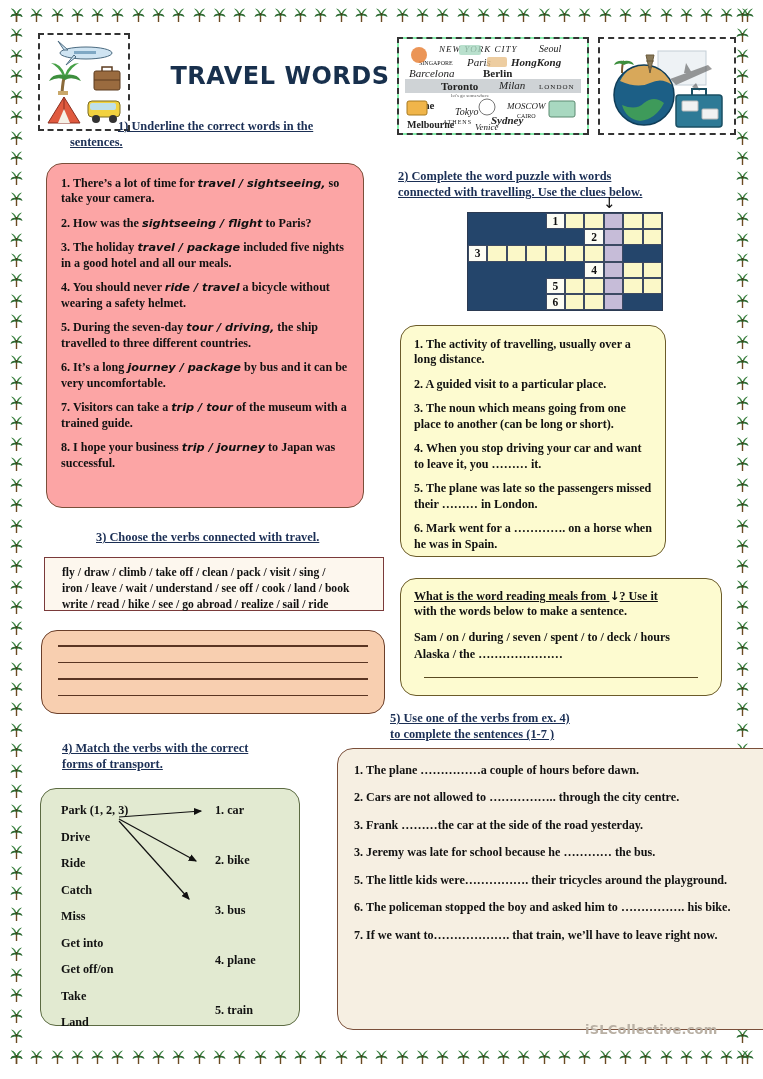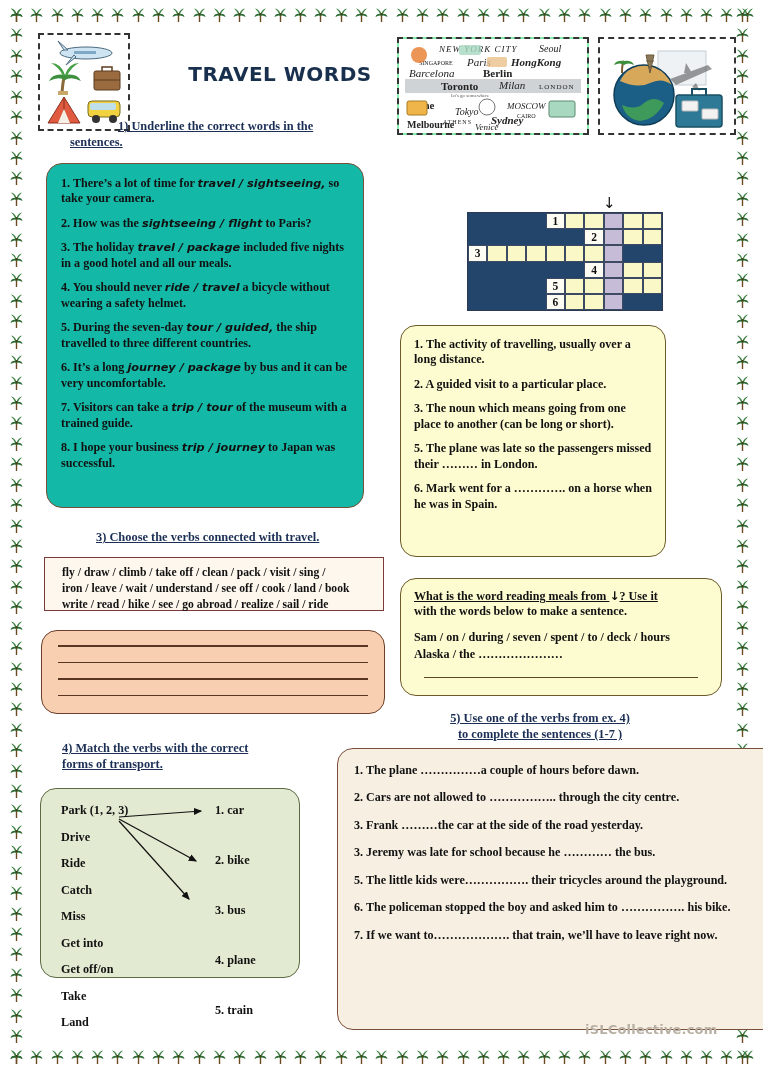--- a/index.html
+++ b/index.html
@@ -37,40 +37,40 @@
     border: 2px dashed #333; background: #86efac; overflow: hidden;
   }
   .clip-globe {
     position: absolute; left: 598px; top: 37px; width: 138px; height: 98px;
     border: 2px dashed #333; background: #fff; overflow: hidden;
   }
   .title {
     position: absolute; left: 160px; top: 62px; width: 240px;
     text-align: center;
     font-family: "DejaVu Sans", sans-serif;
-    font-weight: bold; font-size: 20px; letter-spacing: .5px;
+    font-weight: bold; font-size: 24px; letter-spacing: .5px;
     color: #18304d;
   }
 
   
   .heading {
     position: absolute;
     font-family: "Liberation Serif", serif;
     font-weight: bold; font-size: 12.4px; color: #1b2f55;
     line-height: 1.32;
   }
   .heading span { text-decoration: underline; }
 
   
   .box {
     position: absolute;
     border-radius: 16px;
     border: 1.6px solid #6b4a35;
   }
-  .box.cream   { background: #14b8a6; border-color: #7a4f3a; }
+  .box.cream   { background: #fca5a5; border-color: #7a4f3a; }
   .box.yellow  { background: #fdfbd0; border-color: #6b5b2a; }
   .box.peach   { background: #f8cfb0; border-color: #6b3f2a; }
   .box.green   { background: #e2ead1; border-color: #5c6b43; }
   .box.cream2  { background: #f6efe2; border-color: #7a4f3a; }
 
   .q {
     font-family: "Liberation Serif", serif;
     font-weight: bold; font-size: 12.1px;
     color: #111; line-height: 1.28;
     margin-bottom: 9px;
@@ -1684,27 +1684,31 @@
     <span>1) Underline the correct words in the</span><br>
     <span style="margin-left:-48px;">sentences.</span>
   </div>
 
   <div class="box cream" style="left:46px; top:163px; width:318px; height:345px; padding:12px 14px;">
     <div id="ex1-list">
         <div class="q"><span>1. </span><span>There’s a lot of time for </span><b class="alt">travel / sightseeing,</b><span> so take your camera.</span></div>
         <div class="q"><span>2. </span><span>How was the </span><b class="alt">sightseeing / flight</b><span> to Paris?</span></div>
         <div class="q"><span>3. </span><span>The holiday </span><b class="alt">travel / package</b><span> included five nights in a good hotel and all our meals.</span></div>
         <div class="q"><span>4. </span><span>You should never </span><b class="alt">ride / travel</b><span> a bicycle without wearing a safety helmet.</span></div>
-        <div class="q"><span>5. </span><span>During the seven-day </span><b class="alt">tour / guided,</b><span> the ship travelled to three different countries.</span></div>
+        <div class="q"><span>5. </span><span>During the seven-day </span><b class="alt">tour / driving,</b><span> the ship travelled to three different countries.</span></div>
         <div class="q"><span>6. </span><span>It’s a long </span><b class="alt">journey / package</b><span> by bus and it can be very uncomfortable.</span></div>
         <div class="q"><span>7. </span><span>Visitors can take a </span><b class="alt">trip / tour</b><span> of the museum with a trained guide.</span></div>
         <div class="q"><span>8. </span><span>I hope your business </span><b class="alt">trip / journey</b><span> to Japan was successful.</span></div>
       </div>
   </div>
 
+  <div class="heading" style="left:398px; top:168px; width:300px;">
+    <span>2) Complete the word puzzle with words</span><br>
+    <span>connected with travelling. Use the clues below.</span>
+  </div>
 
   <div class="xw-arrow" style="left:603px; top:196px;">↓</div>
   <div class="xw" id="xw-grid" style="left:467px; top:212px;">
       <div class="xw-row">
         <div class="xw-cell block"></div>
         <div class="xw-cell block"></div>
         <div class="xw-cell block"></div>
         <div class="xw-cell block"></div>
         <div class="xw-cell num">1</div>
         <div class="xw-cell blank"></div>
@@ -1773,20 +1777,21 @@
         <div class="xw-cell block"></div>
         <div class="xw-cell block"></div>
       </div>
     </div>
 
   <div class="box yellow" style="left:400px; top:325px; width:266px; height:232px; padding:11px 13px;">
     <div id="ex2-clues">
         <div class="q">1. The activity of travelling, usually over a long distance.</div>
         <div class="q">2. A guided visit to a particular place.</div>
         <div class="q">3. The noun which means going from one place to another (can be long or short).</div>
+        <div class="q">4. When you stop driving your car and want to leave it, you ……… it.</div>
         <div class="q">5. The plane was late so the passengers missed their ……… in London.</div>
         <div class="q">6. Mark went for a …………. on a horse when he was in Spain.</div>
       </div>
   </div>
 
   <div class="box yellow" style="left:400px; top:578px; width:322px; height:118px; padding:10px 13px;">
     <div class="q" style="margin-bottom:10px;">
       <span style="text-decoration:underline;">What is the word reading meals from </span><span style="font-family:'DejaVu Sans',sans-serif;">↓</span><span style="text-decoration:underline;">? Use it</span><br>
       <span style="">with the words below to make a sentence.</span>
     </div>
@@ -1814,21 +1819,21 @@
         <div class="wline"></div>
         <div class="wline"></div>
       </div>
   </div>
 
   <div class="heading" style="left:62px; top:740px; width:250px;">
     <span>4) Match the verbs with the correct</span><br>
     <span>forms of transport.</span>
   </div>
 
-  <div class="box green" style="left:40px; top:788px; width:260px; height:190px;">
+  <div class="box green" style="left:40px; top:788px; width:260px; height:238px;">
     <svg class="match-svg" width="260" height="238" viewBox="0 0 260 238">
       <defs>
         <marker id="ah" markerWidth="8" markerHeight="8" refX="6" refY="3" orient="auto">
           <path d="M0,0 L7,3 L0,6 z" fill="#111"></path>
         </marker>
       </defs>
       <line x1="78" y1="28" x2="160" y2="22" stroke="#111" stroke-width="1.2" marker-end="url(#ah)"></line>
       <line x1="78" y1="30" x2="155" y2="72" stroke="#111" stroke-width="1.2" marker-end="url(#ah)"></line>
       <line x1="78" y1="32" x2="148" y2="110" stroke="#111" stroke-width="1.2" marker-end="url(#ah)"></line>
     </svg>
@@ -1845,21 +1850,21 @@
       </div>
     <div class="match-col" style="left:174px; top:14px;" id="ex4-transports">
         <div class="match-item" style="margin-bottom: 35px;">1. car</div>
         <div class="match-item" style="margin-bottom: 35px;">2. bike</div>
         <div class="match-item" style="margin-bottom: 35px;">3. bus</div>
         <div class="match-item" style="margin-bottom: 35px;">4. plane</div>
         <div class="match-item" style="margin-bottom: 11.5px;">5. train</div>
       </div>
   </div>
 
-  <div class="heading" style="left:390px; top:710px; width:300px; text-align:center;">
+  <div class="heading" style="left:390px; top:710px; width:300px; ">
     <span>5) Use one of the verbs from ex. 4)</span><br>
     <span>to complete the sentences (1-7 )</span>
   </div>
 
   <div class="box cream2" style="left:337px; top:748px; width:446px; height:282px; padding:14px 16px;">
     <div id="ex5-list">
         <div class="q" style="margin-bottom: 12px;">1. The plane ……………a couple of hours before dawn.</div>
         <div class="q" style="margin-bottom: 12px;">2.  Cars are not allowed to …………….. through the city centre.</div>
         <div class="q" style="margin-bottom: 12px;">3. Frank ………the car at the side of the road yesterday.</div>
         <div class="q" style="margin-bottom: 12px;">3. Jeremy was late for school because he ………… the bus.</div>

